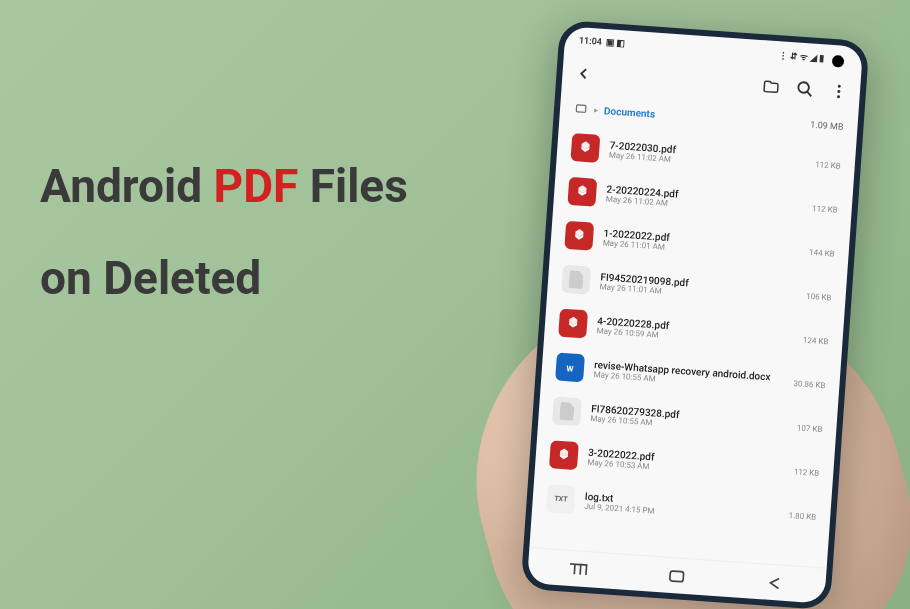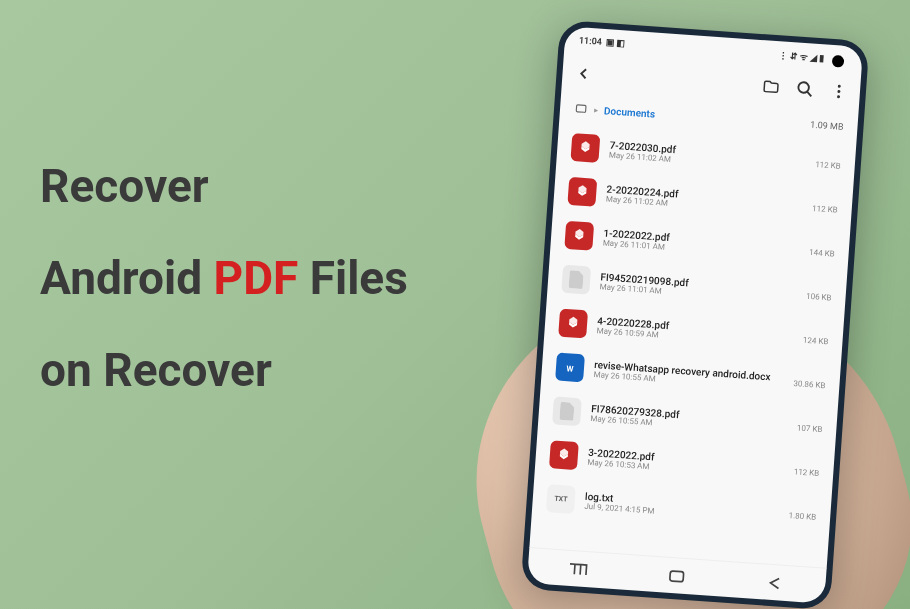--- a/index.html
+++ b/index.html
@@ -128,25 +128,24 @@
       justify-content: space-around;
       align-items: center;
       border-top: 1px solid #eee;
     }
     .nav-btn { width: 20px; height: 14px; color: #444; }
   </style>
 </head>
 <body>
 
 <div class="headline">
-  <div>Recover</div>
   <div>
     <span>Android </span><span class="highlight">PDF</span><span> Files</span>
   </div>
-  <div>on Recover</div>
+  <div>on Deleted</div>
 </div>
 
 <div class="hand"></div>
 
 <div class="phone">
   <div class="screen">
     <div class="camera-hole"></div>
 
     <div class="status-bar">
       <div class="status-left">

